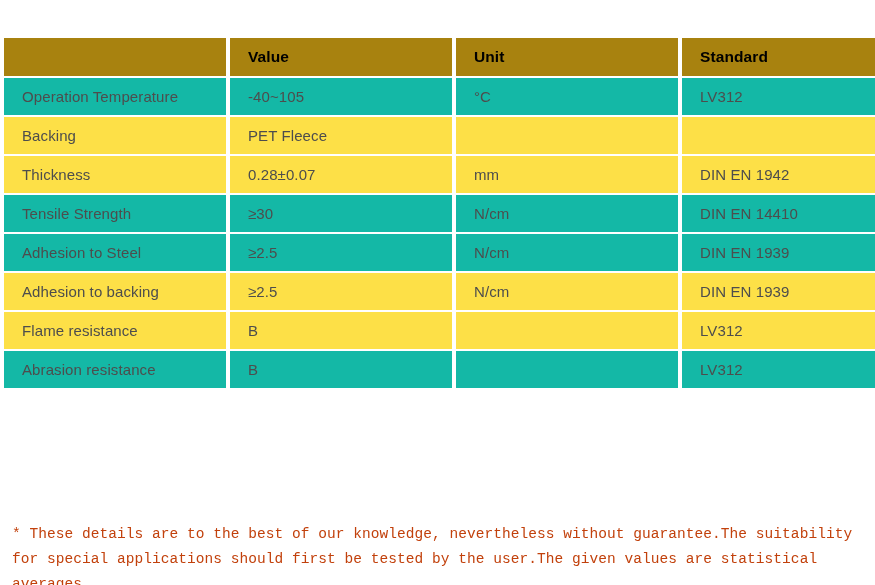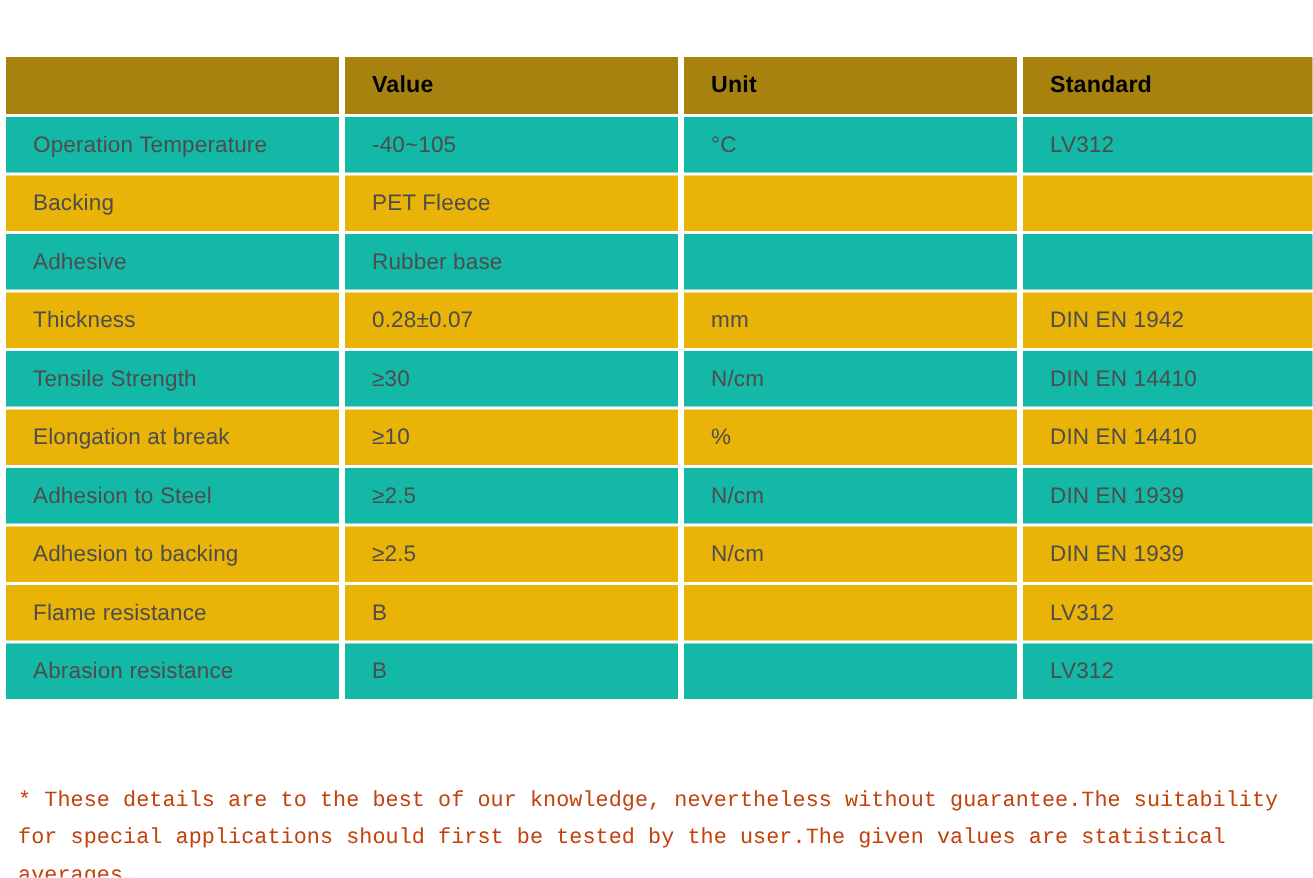--- a/index.html
+++ b/index.html
@@ -60,21 +60,21 @@
   }
 
   .spec-table thead th.blank-head {
     background: #a8820f;
   }
 
   .spec-table tbody tr.shade td {
     background: #14b8a6;
   }
   .spec-table tbody tr.plain td {
-    background: #eab308;
+    background: #fde047;
   }
 
   .footnote {
     position: absolute;
     left: 12px;
     top: 522px;
     width: 856px;
     font-size: 14.5px;
     line-height: 25px;
     color: #c2410c;
@@ -108,42 +108,30 @@
         <td>-40~105</td>
         <td>°C</td>
         <td>LV312</td>
       </tr>
       <tr class="plain">
         <td>Backing</td>
         <td>PET Fleece</td>
         <td></td>
         <td></td>
       </tr>
-      <tr class="shade">
-        <td>Adhesive</td>
-        <td>Rubber base</td>
-        <td></td>
-        <td></td>
-      </tr>
       <tr class="plain">
         <td>Thickness</td>
         <td>0.28±0.07</td>
         <td>mm</td>
         <td>DIN EN 1942</td>
       </tr>
       <tr class="shade">
         <td>Tensile Strength</td>
         <td>≥30</td>
         <td>N/cm</td>
-        <td>DIN EN 14410</td>
-      </tr>
-      <tr class="plain">
-        <td>Elongation at break</td>
-        <td>≥10</td>
-        <td>%</td>
         <td>DIN EN 14410</td>
       </tr>
       <tr class="shade">
         <td>Adhesion to Steel</td>
         <td>≥2.5</td>
         <td>N/cm</td>
         <td>DIN EN 1939</td>
       </tr>
       <tr class="plain">
         <td>Adhesion to backing</td>

